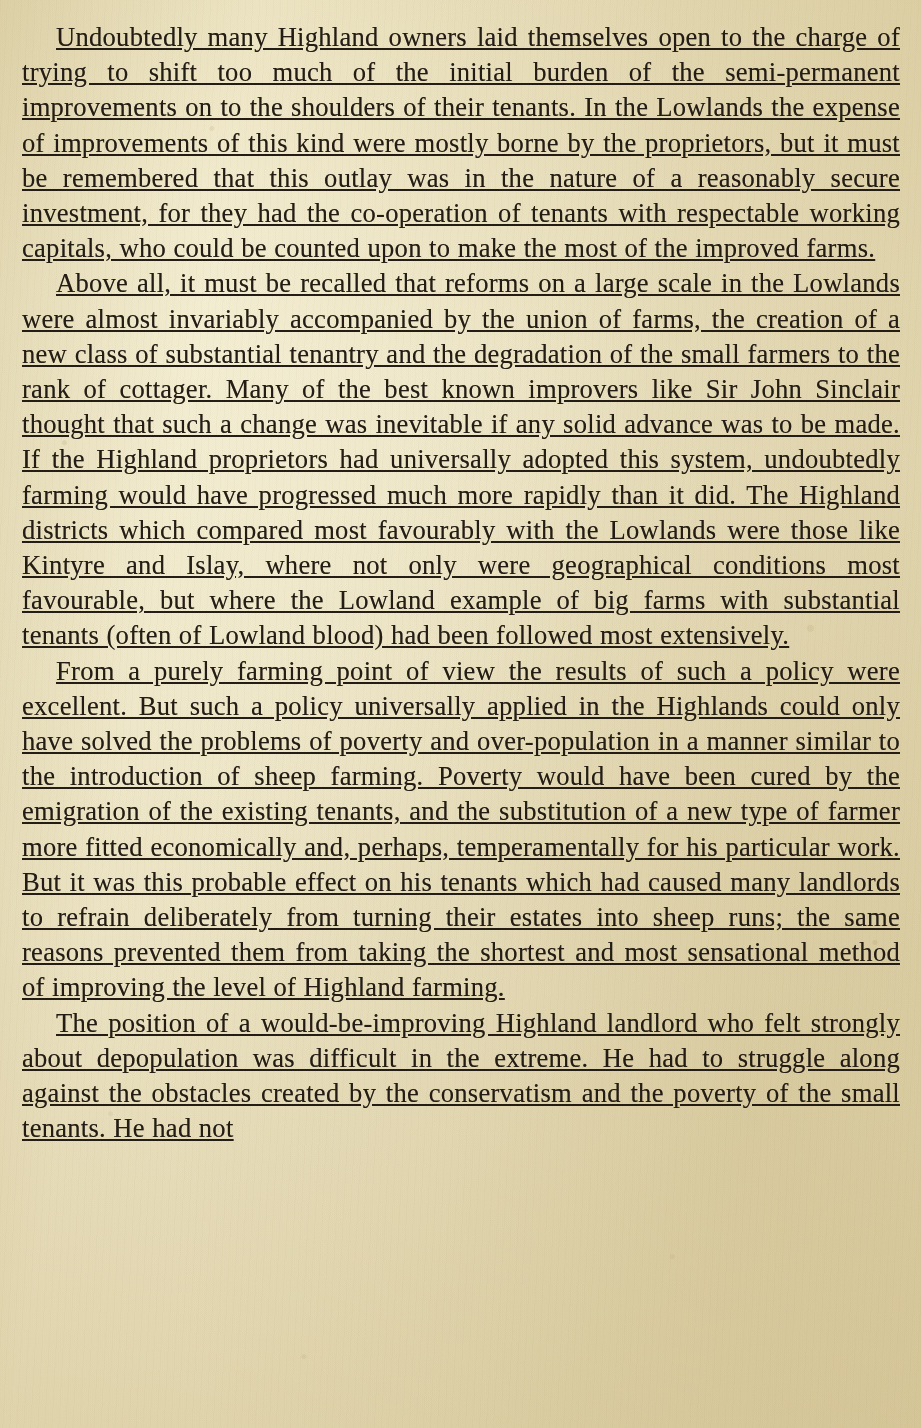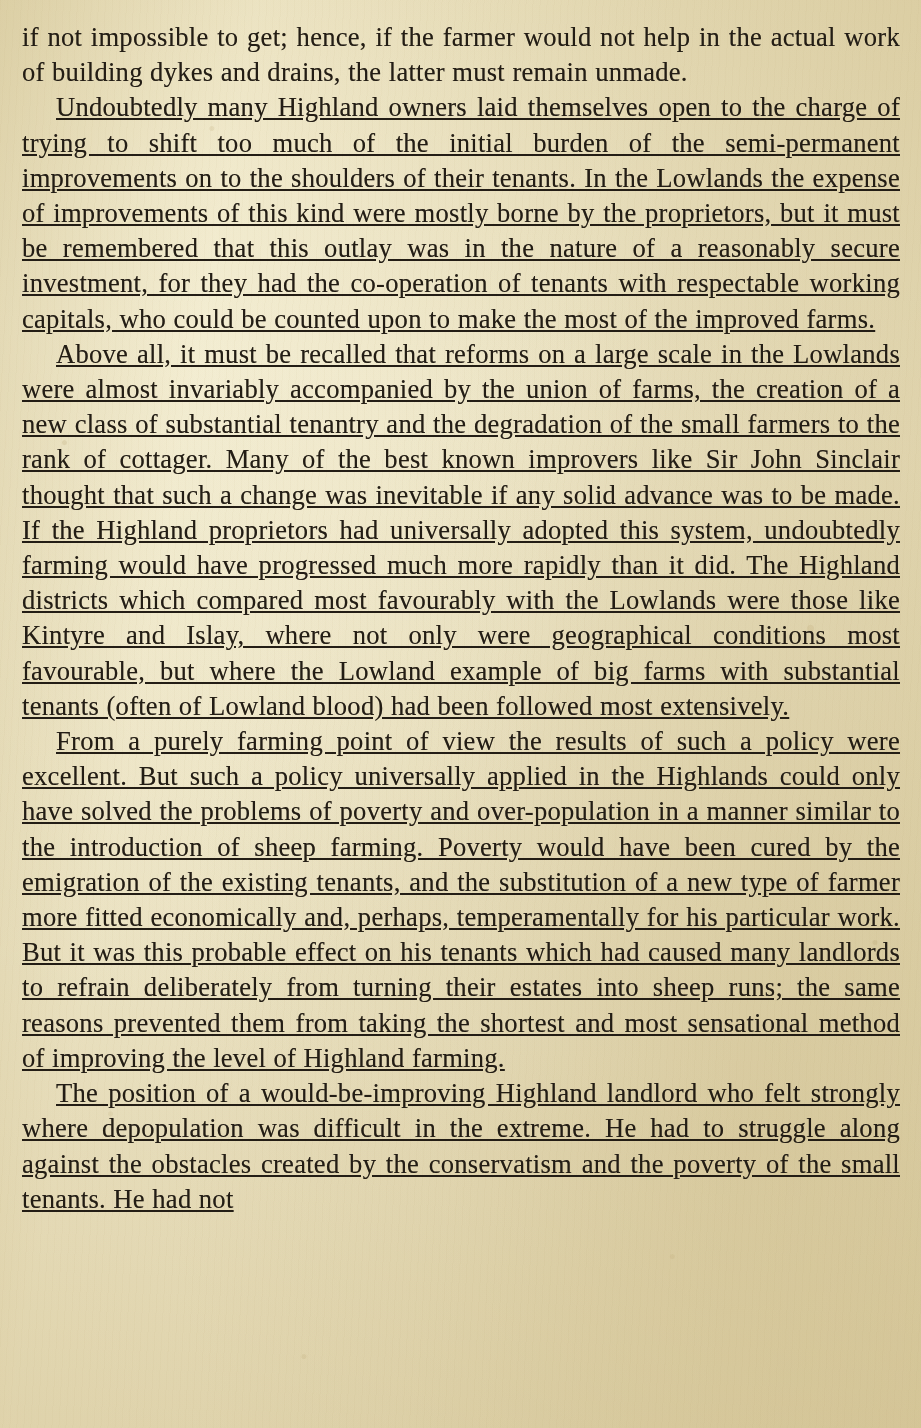--- a/index.html
+++ b/index.html
@@ -86,19 +86,18 @@
   p.para.indent {
     text-indent: 34px;
     text-decoration: underline;
   }
 </style>
 </head>
 <body>
 
 <div id="page">
   <div id="text-column">
-    <p class="para">if not impossible to get; hence, if the farmer would not help in the actual work of building dykes and drains, the latter must remain unmade.</p>
     <p class="para indent">Undoubtedly many Highland owners laid themselves open to the charge of trying to shift too much of the initial burden of the semi-permanent improvements on to the shoulders of their tenants.   In the Lowlands the expense of improvements of this kind were mostly borne by the proprietors, but it must be remembered that this outlay was in the nature of a reasonably secure investment, for they had the co-operation of tenants with respectable working capitals, who could be counted upon to make the most of the improved farms.</p>
     <p class="para indent">Above all, it must be recalled that reforms on a large scale in the Lowlands were almost invariably accompanied by the union of farms, the creation of a new class of substantial tenantry and the degradation of the small farmers to the rank of cottager. Many of the best known improvers like Sir John Sinclair thought that such a change was inevitable if any solid advance was to be made.   If the Highland proprietors had universally adopted this system, undoubtedly farming would have progressed much more rapidly than it did.   The Highland districts which compared most favourably with the Lowlands were those like Kintyre and Islay, where not only were geographical conditions most favourable, but where the Lowland example of big farms with substantial tenants (often of Lowland blood) had been followed most extensively.</p>
     <p class="para indent">From a purely farming point of view the results of such a policy were excellent.   But such a policy universally applied in the Highlands could only have solved the problems of poverty and over-population in a manner similar to the introduction of sheep farming.   Poverty would have been cured by the emigration of the existing tenants, and the substitution of a new type of farmer more fitted economically and, perhaps, temperamentally for his particular work.   But it was this probable effect on his tenants which had caused many landlords to refrain deliberately from turning their estates into sheep runs; the same reasons prevented them from taking the shortest and most sensational method of improving the level of Highland farming.</p>
-    <p class="para indent">The position of a would-be-improving Highland landlord who felt strongly where depopulation was difficult in the extreme. He had to struggle along against the obstacles created by the conservatism and the poverty of the small tenants.   He had not</p>
+    <p class="para indent">The position of a would-be-improving Highland landlord who felt strongly about depopulation was difficult in the extreme. He had to struggle along against the obstacles created by the conservatism and the poverty of the small tenants.   He had not</p>
   </div>
 </div>
 
 </body></html>

